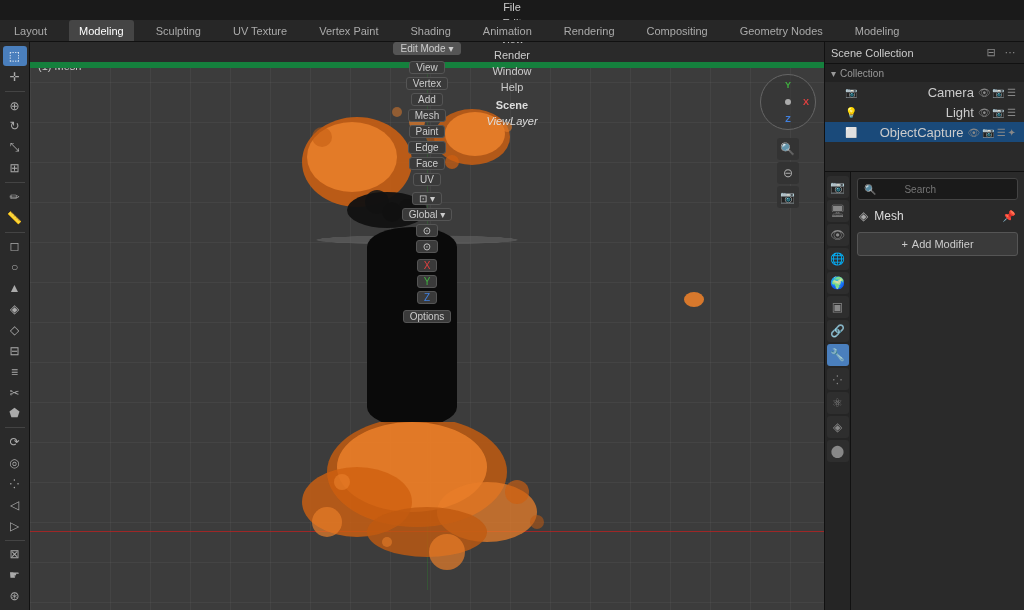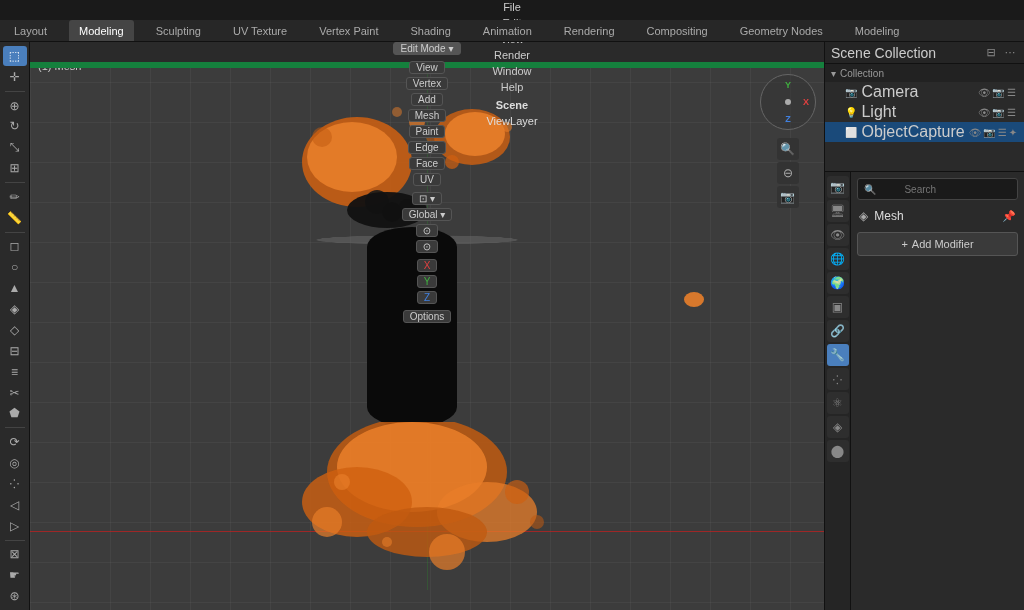--- a/index.html
+++ b/index.html
@@ -282,21 +282,21 @@
     #outliner-header {
       height: 22px;
       background: #252525;
       display: flex;
       align-items: center;
       padding: 0 6px;
       gap: 6px;
       border-bottom: 1px solid #111;
     }
     .panel-title {
-      font-size: 14px;
+      font-size: 11px;
       color: #ccc;
       flex: 1;
     }
     .panel-icon-btn {
       width: 16px;
       height: 16px;
       display: flex;
       align-items: center;
       justify-content: center;
       cursor: pointer;
@@ -308,21 +308,21 @@
       height: 20px;
       display: flex;
       align-items: center;
       padding: 0 8px;
       gap: 4px;
       cursor: pointer;
     }
     .outliner-item.selected { background: #1a4a7a; }
     .outliner-item-indent { padding-left: 20px; }
     .item-icon { font-size: 10px; color: #aaa; }
-    .item-label { font-size: 16px; color: #ccc; flex: 1; }
+    .item-label { font-size: 13px; color: #ccc; flex: 1; text-align: right; }
     .item-vis-icons { display: flex; gap: 2px; }
     .vis-icon { font-size: 10px; color: #888; cursor: pointer; }
 
     .collection-row {
       height: 18px;
       background: #222;
       display: flex;
       align-items: center;
       padding: 0 6px;
       font-size: 10px;
@@ -455,21 +455,21 @@
 
 <div id="top-menu">
   <div class="menu-item">File</div>
   <div class="menu-item">Edit</div>
   <div class="menu-item">View</div>
   <div class="menu-item">Render</div>
   <div class="menu-item">Window</div>
   <div class="menu-item">Help</div>
   <div style="flex:1"></div>
   <div class="menu-item" style="color:#ddd;font-weight:bold;">Scene</div>
-  <div class="menu-item" style="color:#ddd;">ViewLayer</div>
+  <div class="menu-item" style="color:#ddd;font-style:italic;">ViewLayer</div>
 </div>
 
 <div id="workspace-tabs">
   <div class="workspace-tab">Layout</div>
   <div class="workspace-tab active">Modeling</div>
   <div class="workspace-tab">Sculpting</div>
   <div class="workspace-tab">UV Texture</div>
   <div class="workspace-tab">Vertex Paint</div>
   <div class="workspace-tab">Shading</div>
   <div class="workspace-tab">Animation</div>

